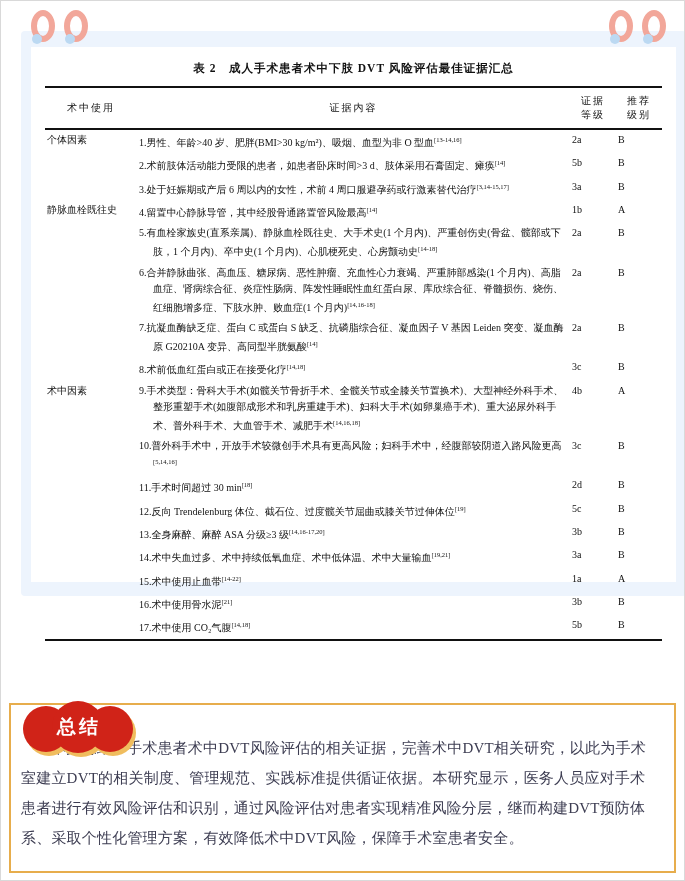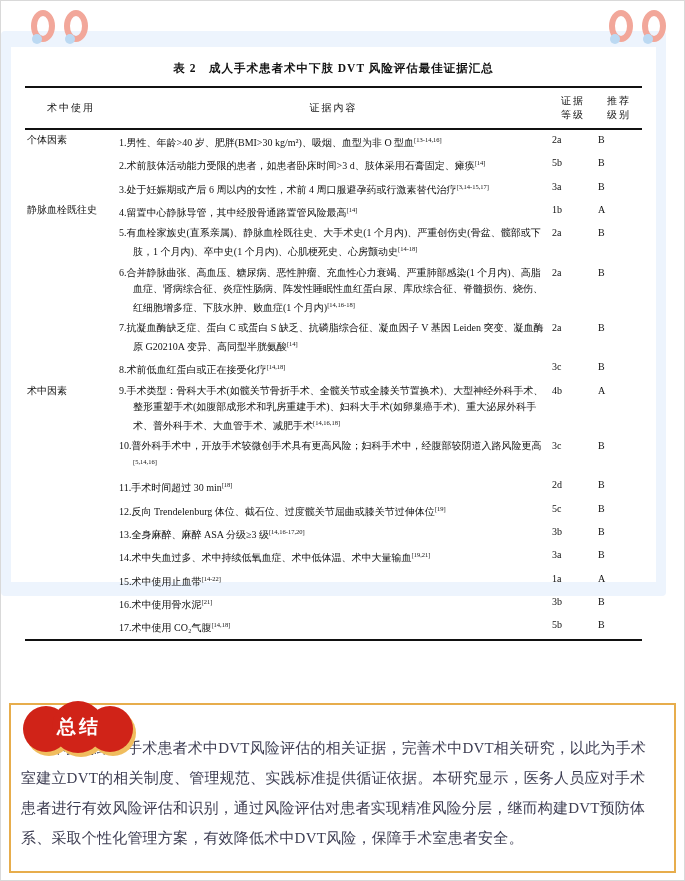--- a/index.html
+++ b/index.html
@@ -17,21 +17,21 @@
   .quote::before {
     content:""; position:absolute; top:1px; left:2px; width:12px; height:20px;
     border:6px solid #f2a79a; border-radius:50%;
   }
   .quote::after {
     content:""; position:absolute; left:3px; bottom:3px; width:10px; height:10px;
     border-radius:50%; background:#bcd9f2;
   }
   
   .panel {
-    position:absolute; left:0; top:30px; width:665px; height:565px;
+    position:absolute; left:20px; top:30px; width:665px; height:565px;
     background:#edf4fd; border-radius:4px;
   }
   .card {
     position:absolute; left:10px; top:16px; right:10px; bottom:14px;
     background:#ffffff; padding:10px 14px 8px 14px;
     font-family:"Liberation Serif","DejaVu Serif",serif; color:#1a1a1a;
   }
   .caption {
     text-align:center; font-weight:bold; font-size:11.5px; letter-spacing:1px;
     margin:4px 0 10px 0; color:#111;

